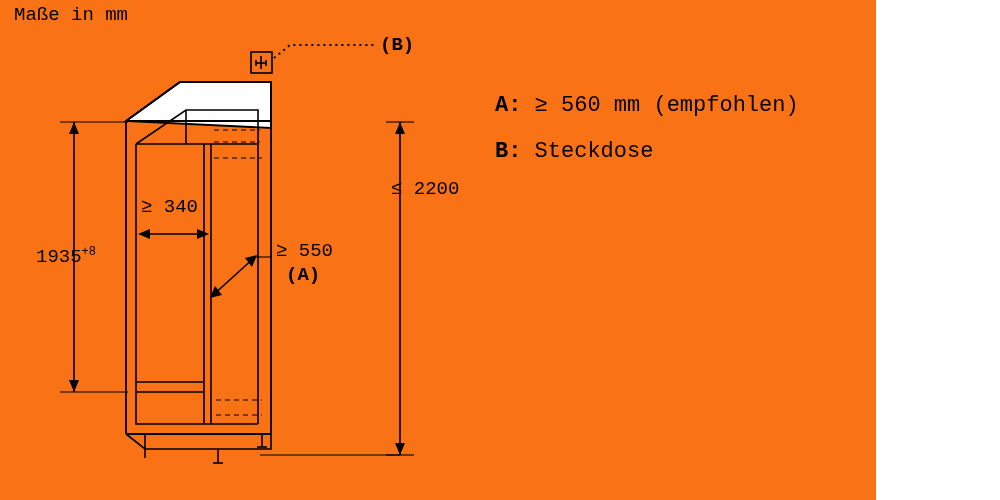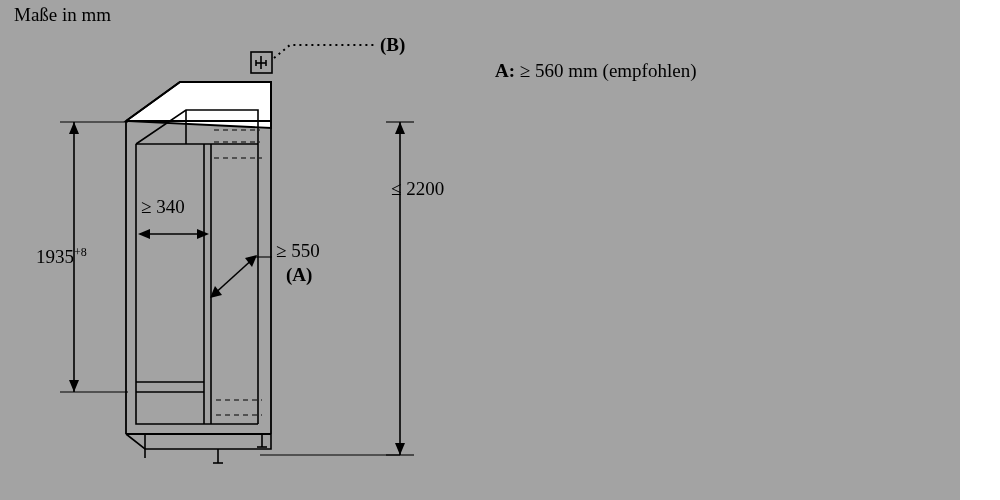--- a/index.html
+++ b/index.html
@@ -2,24 +2,24 @@
 <html><head>
 <meta charset="utf-8">
 <style>
   html, body {
     margin: 0;
     padding: 0;
     background: #ffffff;
   }
   #root {
     position: relative;
-    width: 960px;
+    width: 876px;
     height: 500px;
-    background: #a3a3a3;
-    font-family: Liberation Serif, serif;
+    background: #f97316;
+    font-family: Liberation Mono, monospace;
     color: #000000;
     overflow: hidden;
   }
   .txt {
     position: absolute;
     white-space: nowrap;
     color: #000000;
   }
   #title {
     left: 14px;
@@ -67,22 +67,23 @@
     margin-left: 36px;
   }
   #lbl-b-callout {
     left: 380px;
     top: 34px;
     font-size: 19px;
     font-weight: bold;
   }
   .legend-row {
     position: absolute;
-    font-size: 19px;
+    font-size: 22px;
     white-space: nowrap;
+    margin-top: 33px;
   }
   .legend-row .key {
     font-weight: bold;
   }
   #legend-a { left: 495px; top: 60px; }
   #legend-b { left: 495px; top: 106px; }
 </style>
 </head>
 <body>
 
@@ -190,14 +191,17 @@
   <div class="txt dim-label" id="lbl-550">≥ 550</div>
   <div class="txt dim-label-b" id="lbl-550-a">(A)</div>
 
   <div class="txt dim-label" id="lbl-2200">≤ 2200</div>
 
   <div class="txt" id="lbl-b-callout">(B)</div>
 
   <div class="legend-row" id="legend-a">
     <span class="key">A:</span><span> ≥ 560 mm (empfohlen)</span>
   </div>
+  <div class="legend-row" id="legend-b">
+    <span class="key">B:</span><span> Steckdose</span>
+  </div>
 
 </div>
 
 </body></html>

